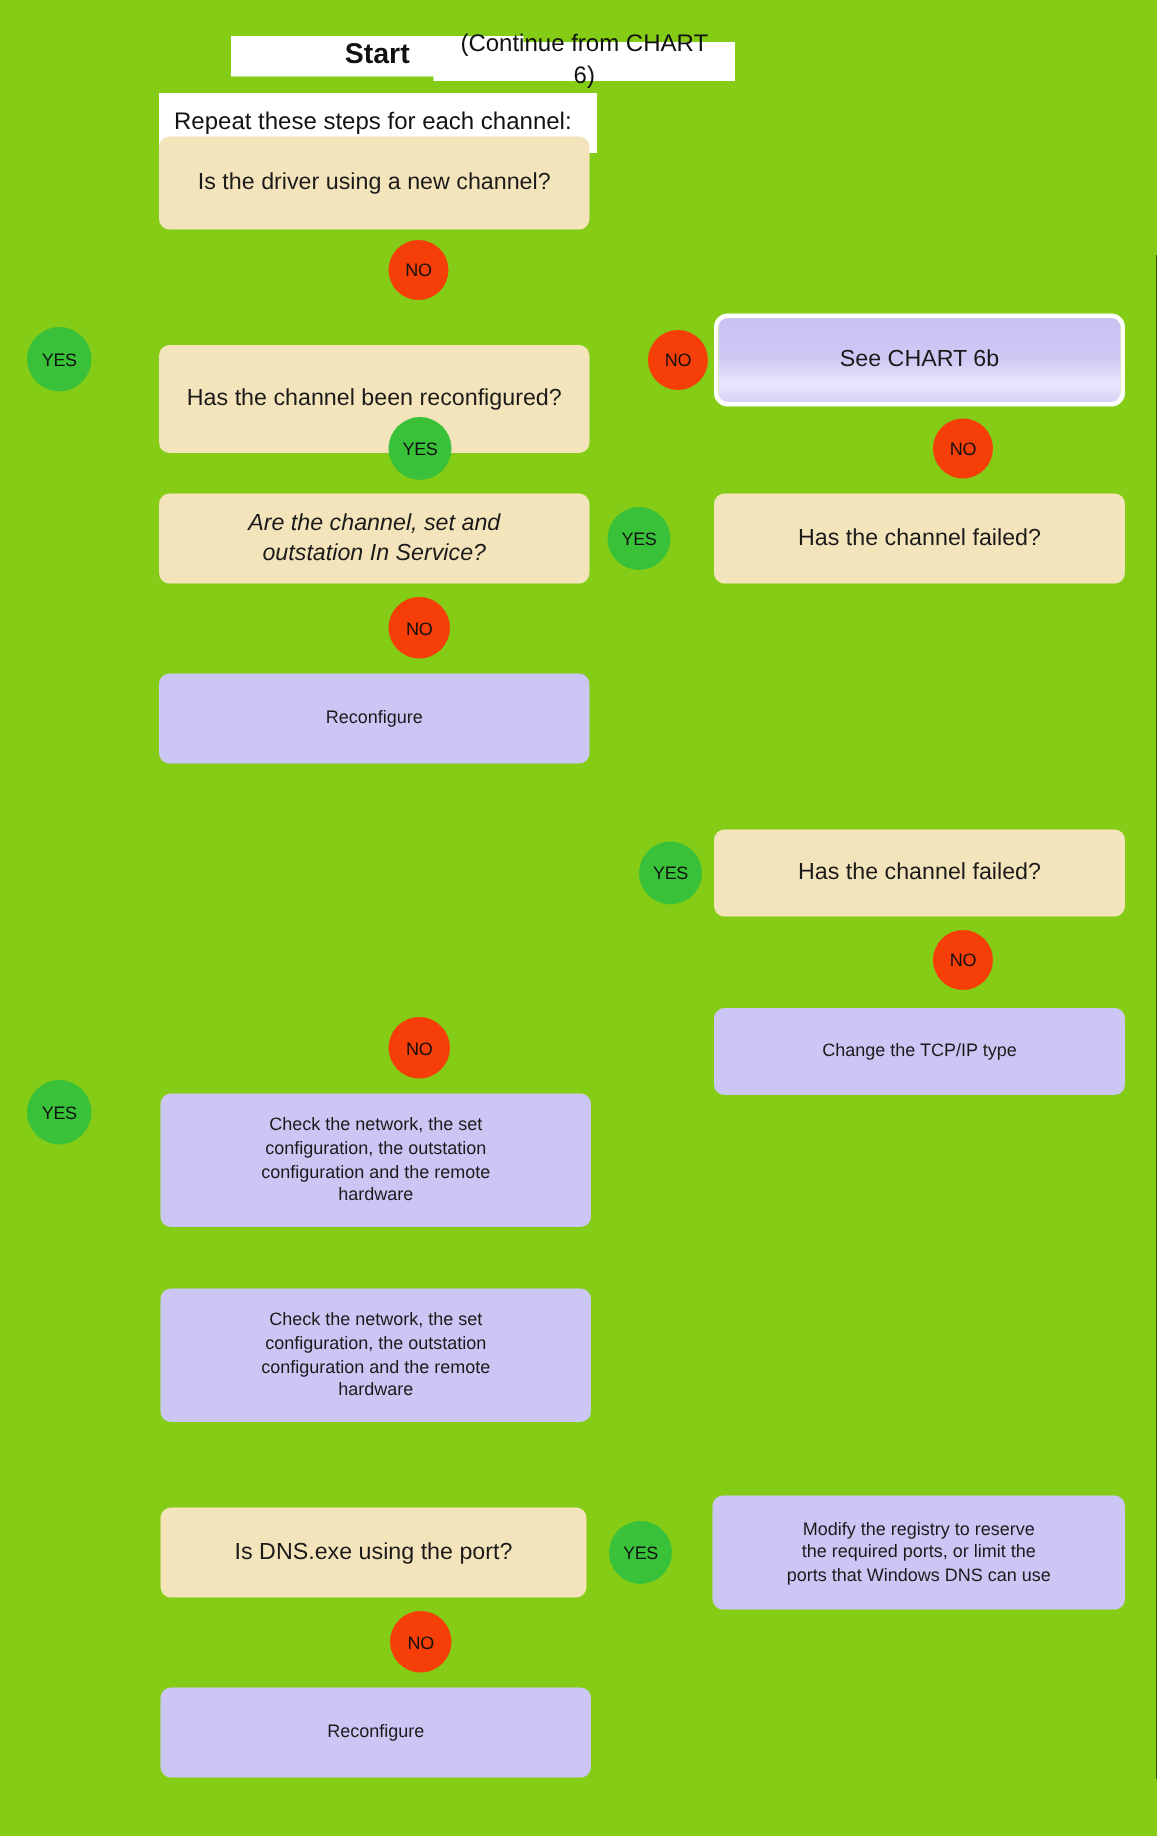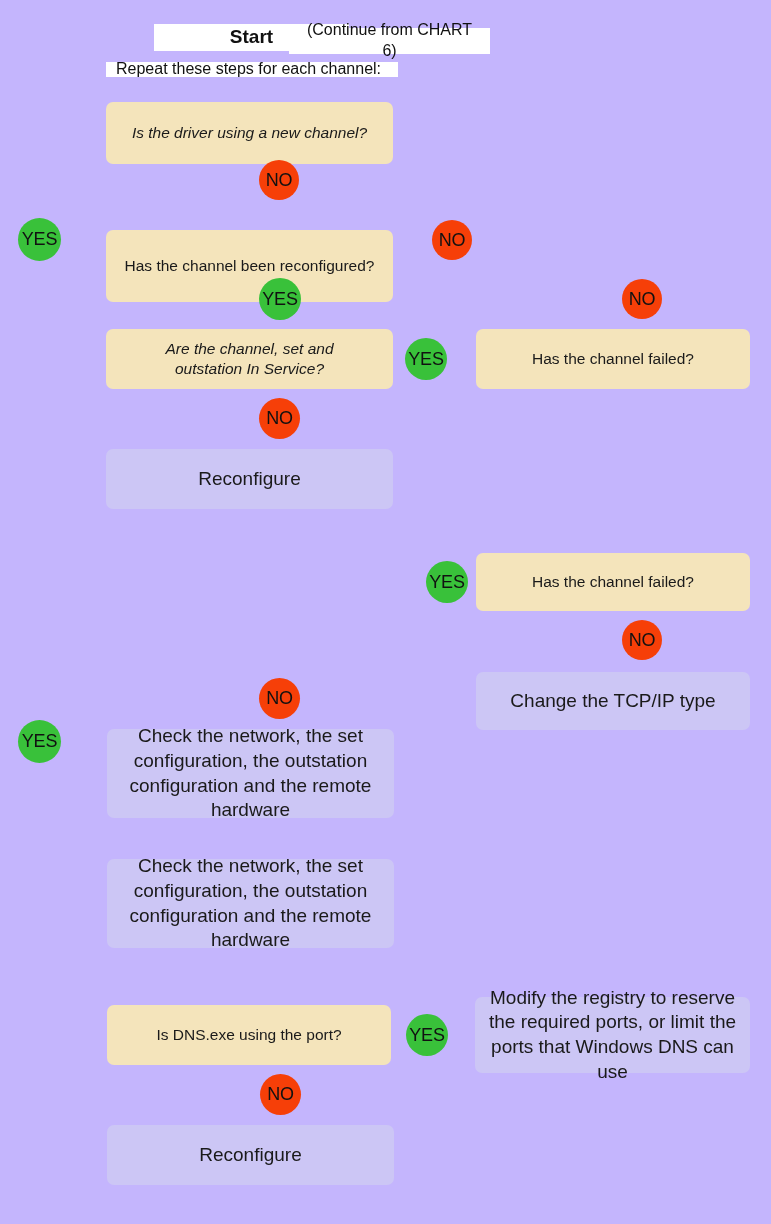--- a/index.html
+++ b/index.html
@@ -8,21 +8,21 @@
     padding: 0;
     background: #000000;
   }
   body {
     font-family: "Liberation Sans", sans-serif;
   }
   #canvas {
     position: relative;
     width: 771px;
     height: 1224px;
-    background: #c4b5fd;
+    background: #84cc16;
     overflow: hidden;
   }
 
   
   .node {
     position: absolute;
     box-sizing: border-box;
     display: flex;
     align-items: center;
     justify-content: center;
@@ -48,69 +48,70 @@
     color: #111111;
   }
   .box-question {
     background: #f4e4bb;
     border-radius: 7px;
     font-size: 15.5px;
   }
   .box-action {
     background: #ccc6f5;
     border-radius: 7px;
-    font-size: 19px;
+    font-size: 12px;
   }
   .box-chartref {
     background: linear-gradient(to bottom, #c8c2f2 0%, #cdc8f4 48%, #e9e6fb 78%, #d6d2f7 100%);
     border: 3px solid #ffffff;
     border-radius: 9px;
     font-size: 15.5px;
   }
 
   
   .badge {
     position: absolute;
     box-sizing: border-box;
     display: flex;
     align-items: center;
     justify-content: center;
     border-radius: 50%;
-    font-size: 18px;
+    font-size: 12px;
     color: #111111;
     letter-spacing: -0.2px;
   }
   .badge-yes { background: #39c13a; }
   .badge-no  { background: #f63f08; }
 
   
   .layer-under { z-index: 1; }
   .layer-over  { z-index: 2; }
 </style>
 </head>
 <body>
 
 <div id="canvas">
 
   <div class="node box-start layer-under" style="left:154px; top:24px; width:195px; height:27px;">Start</div>
 
   <div class="node box-white layer-over" style="left:289px; top:28px; width:201px; height:26px;">(Continue from CHART 6)</div>
 
-  <div class="node box-white" style="left:106px; top:62px; width:292px; height:15px; justify-content:flex-start; ">Repeat these steps for each channel:</div>
+  <div class="node box-white" style="left:106px; top:62px; width:292px; height:40px; justify-content:flex-start; ">Repeat these steps for each channel:</div>
 
-  <div class="node box-question" style="left:106px; top:102px; width:287px; height:62px;font-style:italic;">Is the driver using a new channel?</div>
+  <div class="node box-question" style="left:106px; top:91px; width:287px; height:62px;">Is the driver using a new channel?</div>
 
   <div class="badge badge-no" style="left:259px; top:160px; width:40px; height:40px;">NO</div>
 
   <div class="badge badge-yes" style="left:18px; top:218px; width:43px; height:43px;">YES</div>
 
   <div class="node box-question" style="left:106px; top:210px; width:287px; height:72px;margin-top:20px;">Has the channel been reconfigured?</div>
 
   <div class="badge badge-no" style="left:432px; top:220px; width:40px; height:40px;">NO</div>
 
+  <div class="node box-chartref" style="left:476px; top:209px; width:274px; height:62px;">See CHART 6b</div>
 
   <div class="badge badge-yes" style="left:259px; top:278px; width:42px; height:42px;">YES</div>
 
   <div class="badge badge-no" style="left:622px; top:279px; width:40px; height:40px;">NO</div>
 
   <div class="node box-question" style="left:106px; top:329px; width:287px; height:60px;font-style:italic;">Are the channel, set and
 outstation In Service?</div>
 
   <div class="badge badge-yes" style="left:405px; top:338px; width:42px; height:42px;">YES</div>
 

